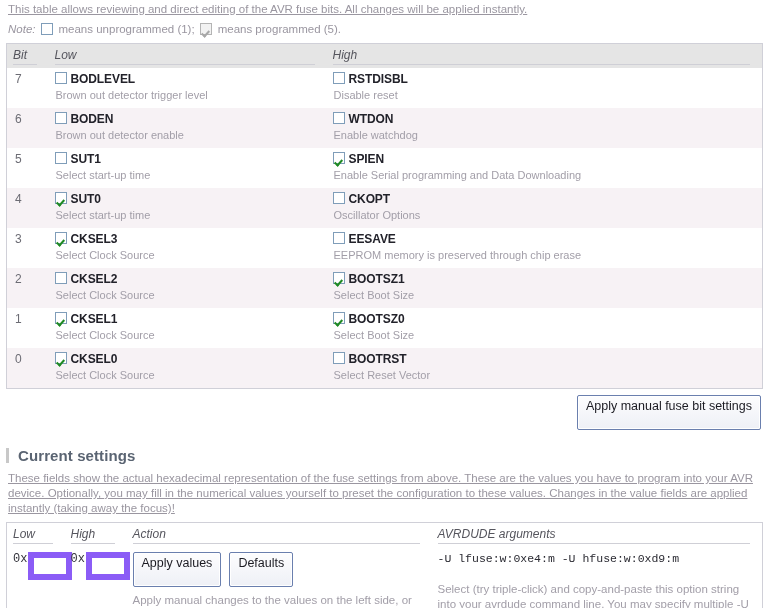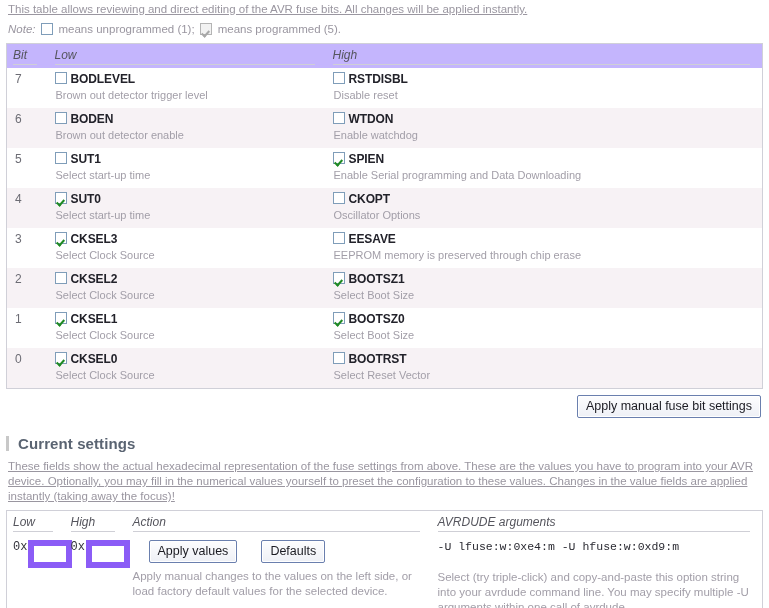--- a/index.html
+++ b/index.html
@@ -103,21 +103,21 @@
   .fuse-table col.c-low  { width: 278px; }
   .fuse-table col.c-high { width: auto; }
 
   .fuse-table thead th {
     font-weight: normal;
     font-style: italic;
     font-size: 12px;
     color: #55555d;
     text-align: left;
     padding: 4px 4px 3px 6px;
-    background: #c4b5fd;
+    background: #e5e5e5;
     margin-top: 23px;
   }
   .fuse-table thead th .hdr-u {
     display: block;
     border-bottom: 1px solid #cfcfd6;
     padding-bottom: 2px;
     margin-right: 8px;
   }
 
   .fuse-table tbody tr.odd  { background: #ffffff; }
@@ -159,25 +159,24 @@
     justify-content: flex-end;
     margin: 6px 2px 0 0;
   }
   .btn {
     font-family: "Liberation Sans", sans-serif;
     font-size: 12.5px;
     color: #1b1b22;
     background: linear-gradient(#fdfdfe, #eef0f6);
     border: 1px solid #6a7fae;
     border-radius: 2px;
-    padding: 3px 8px 4px 8px;
+    padding: 3px 8px 16px 8px;
     cursor: pointer;
     line-height: 14px;
     box-shadow: inset 0 0 0 1px #ffffff;
-    margin-left: 16px;
   }
 
   
   .cs-head { margin-top: 14px; text-align: center; }
 
   .settings-table {
     width: 100%;
     border: 1px solid #d0d0d8;
     border-collapse: collapse;
     background: #ffffff;

